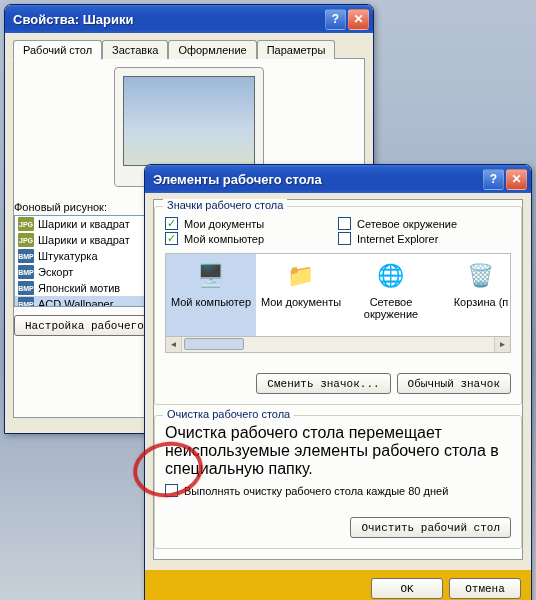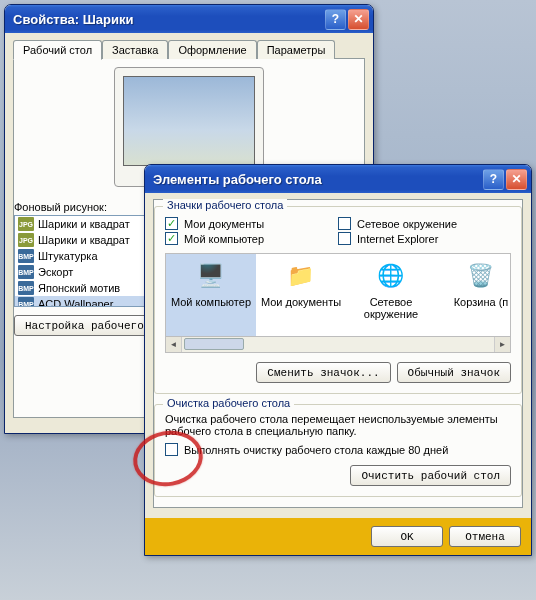--- a/index.html
+++ b/index.html
@@ -154,21 +154,21 @@
   .scrollbar-h {
     height:16px;
     border:1px solid #bdbdbd; border-top:none;
     background:#f0efe5;
     display:flex;
   }
   .scrollbar-h .arrow { width:16px; display:flex; align-items:center; justify-content:center; background:#e8e6da; border-right:1px solid #ccc; cursor:pointer;}
   .scrollbar-h .arrow:last-child{border-left:1px solid #ccc; border-right:none;}
   .scrollbar-h .track{flex:1; position:relative;}
   .scrollbar-h .thumb{position:absolute; left:2px; top:1px; height:12px; width:60px; background:#cdd7e9; border:1px solid #9aa; border-radius:2px;}
-  .right-align { display:flex; justify-content:flex-end; gap:6px; margin-top:9px; }
+  .right-align { display:flex; justify-content:flex-end; gap:6px; margin-top:20px; }
   .bottom-buttons { display:flex; justify-content:flex-end; gap:6px; padding: 8px 10px; background:#eab308; }
   .red-circle {
     position:absolute;
     width:70px; height:55px;
     border-radius:50%;
     border: 4px solid rgba(200,20,20,0.8);
     transform: rotate(-10deg);
     pointer-events:none;
     box-shadow: 0 0 2px rgba(200,20,20,0.4);
   }
@@ -302,21 +302,21 @@
         </div>
 
         <div class="right-align">
           <button class="button">Сменить значок...</button>
           <button class="button">Обычный значок</button>
         </div>
       </div>
 
       <div class="groupbox" style="position:relative;">
         <span class="legend">Очистка рабочего стола</span>
-        <div style="font-size:11px; margin-bottom:6px;">Очистка рабочего стола перемещает неиспользуемые элементы рабочего стола в специальную папку.</div>
+        <div style="font-size:16px; margin-bottom:6px;">Очистка рабочего стола перемещает неиспользуемые элементы рабочего стола в специальную папку.</div>
         <label class="chk-row">
           <span class="chk"></span>
           <span>Выполнять очистку рабочего стола каждые 80 дней</span>
         </label>
         <div class="right-align">
           <button class="button">Очистить рабочий стол</button>
         </div>
         <div class="red-circle" style="left:-22px; top:26px;"></div>
       </div>
 

